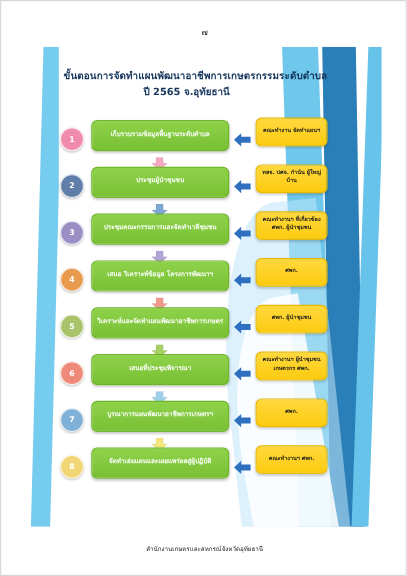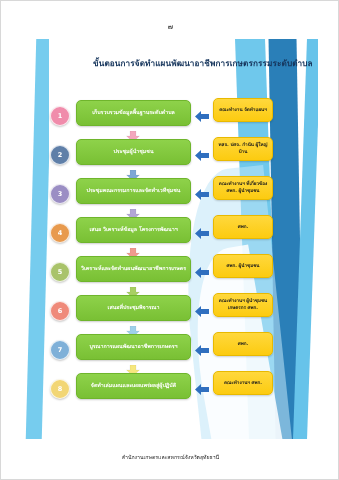--- a/index.html
+++ b/index.html
@@ -50,21 +50,21 @@
     border-radius:70% 0 0 0;
     transform:rotate(-10deg);
   }
   .white-core{
     position:absolute;left:26px;top:0;right:86px;bottom:0;
     background:#ffffff;
   }
   
   .title-wrap{
     position:absolute;left:30px;top:18px;right:60px;
-    text-align:center;z-index:6;margin-left:40px;
+    text-align:center;z-index:6;
   }
   .title-line{
     font-size:8.2px;font-weight:bold;color:#16355c;
     letter-spacing:.1px;line-height:1.55;
     white-space:nowrap;
   }
   .title-line2{font-size:8.2px;font-weight:bold;color:#16355c;line-height:1.6;}
   
   .flow{position:absolute;left:0;top:58px;width:295px;z-index:7;}
   .row{
@@ -131,20 +131,21 @@
     <div class="band band-l1"></div>
     <div class="white-core"></div>
     <div class="band band-r1"></div>
     <div class="band band-r2"></div>
     <div class="band band-r3"></div>
     <div class="swoosh"></div>
     <div class="swoosh2"></div>
 
     <div class="title-wrap">
       <div class="title-line">ขั้นตอนการจัดทำแผนพัฒนาอาชีพการเกษตรกรรมระดับตำบล</div>
+      <div class="title-line2">ปี 2565 จ.อุทัยธานี</div>
     </div>
 
     <div class="flow" id="flow">
         <div class="row">
           <div class="num-circle" style="background:#f08cab">
             <span>1</span>
           </div>
           <div class="green-box">
             <span>เก็บรวบรวมข้อมูลพื้นฐานระดับตำบล</span>
           </div>

